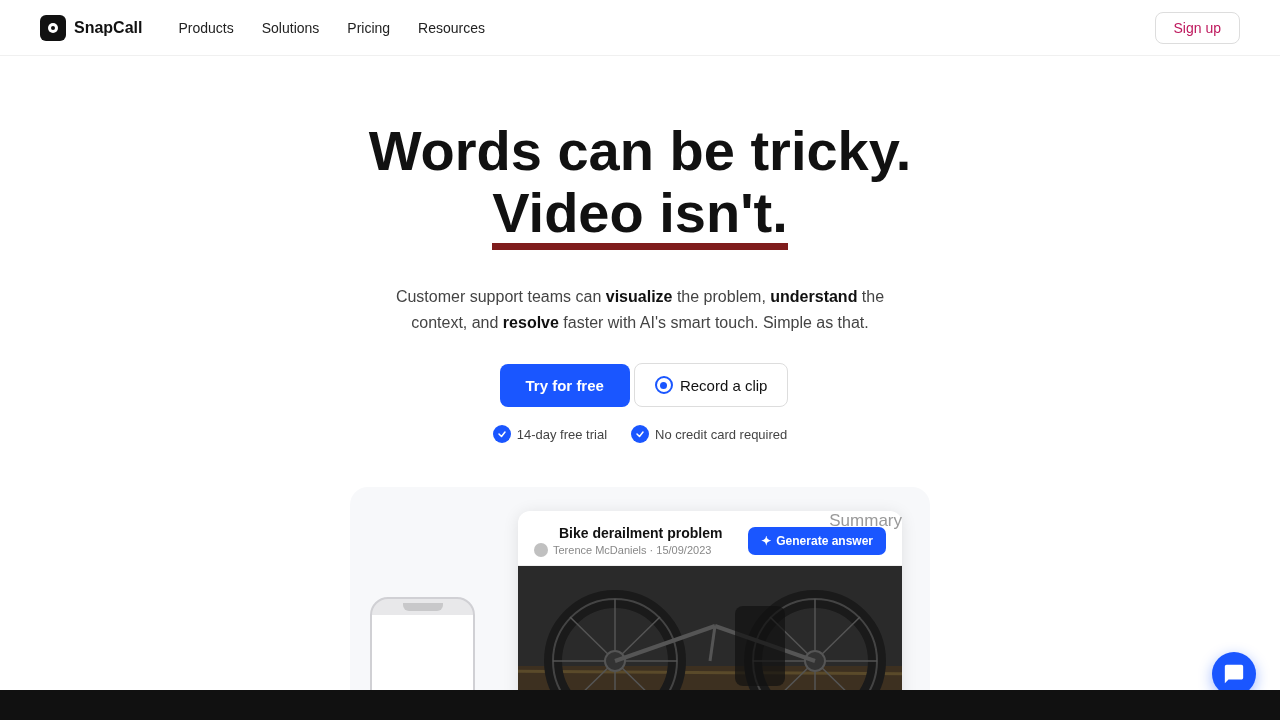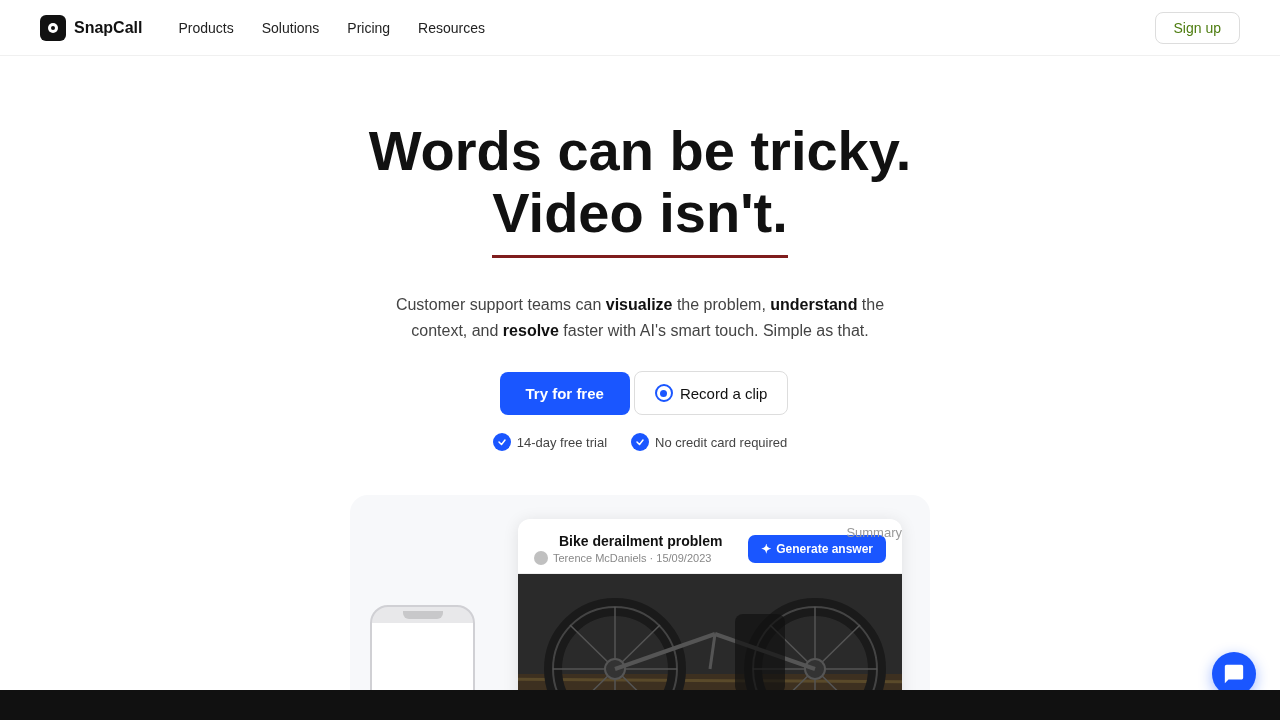--- a/index.html
+++ b/index.html
@@ -9,39 +9,39 @@
     nav {
       display: flex; align-items: center; justify-content: space-between;
       padding: 0 40px; height: 56px; border-bottom: 1px solid #f0f0f0;
     }
     .nav-left { display: flex; align-items: center; gap: 36px; }
     .logo { display: flex; align-items: center; gap: 8px; font-weight: 700; font-size: 16px; color: #111; }
     .logo-icon { width: 26px; height: 26px; }
     .nav-links { display: flex; gap: 28px; }
     .nav-link { font-size: 14px; color: #222; cursor: pointer; text-decoration: none; }
     .signup-btn {
-      font-size: 14px; font-weight: 500; color: #4d7c0f;
+      font-size: 14px; font-weight: 500; color: #be185d;
       border: 1.5px solid #ddd; border-radius: 8px;
       padding: 7px 18px; cursor: pointer; background: #fff;
     }
 
     
     .hero {
       display: flex; flex-direction: column; align-items: center;
       padding: 64px 40px 32px;
       text-align: center;
     }
     .hero-title {
       font-size: 56px; font-weight: 700; line-height: 1.1; color: #111;
       margin-bottom: 16px;
     }
     .hero-title-line2 {
       display: inline-block;
-      border-bottom: 3px solid #7f1d1d;
-      padding-bottom: 12px;
+      border-bottom: 7px solid #7f1d1d;
+      padding-bottom: 0;
     }
     .hero-subtitle {
       font-size: 16px; color: #444; max-width: 520px;
       line-height: 1.6; margin: 18px 0 28px;
     }
     .hero-subtitle b { color: #111; font-weight: 700; margin-top: 6px; }
 
     .hero-buttons { display: flex; gap: 4px; align-items: center; padding-left: 8px; }
     .btn-primary {
       background: #1a56ff; color: #fff;
@@ -138,22 +138,22 @@
     .gen-icon { font-size: 12px; }
 
     .card-image {
       width: 100%; height: 160px;
       background: linear-gradient(160deg, #3a3a3a 0%, #1a1a1a 50%, #2d2d2d 100%);
       position: relative; overflow: hidden;
     }
 
     
     .summary-label {
-      position: absolute; right: 28px; top: 30px;
-      font-size: 13px; color: #999; font-weight: 500;
+      position: absolute; right: 28px; top: 24px;
+      font-size: 17px; color: #999; font-weight: 500;
     }
 
     
     .chat-btn {
       position: fixed; bottom: 24px; right: 24px;
       width: 44px; height: 44px; border-radius: 50%;
       background: #1a56ff; border: none; cursor: pointer;
       display: flex; align-items: center; justify-content: center;
       box-shadow: 0 4px 14px rgba(26,86,255,0.4);
     }

